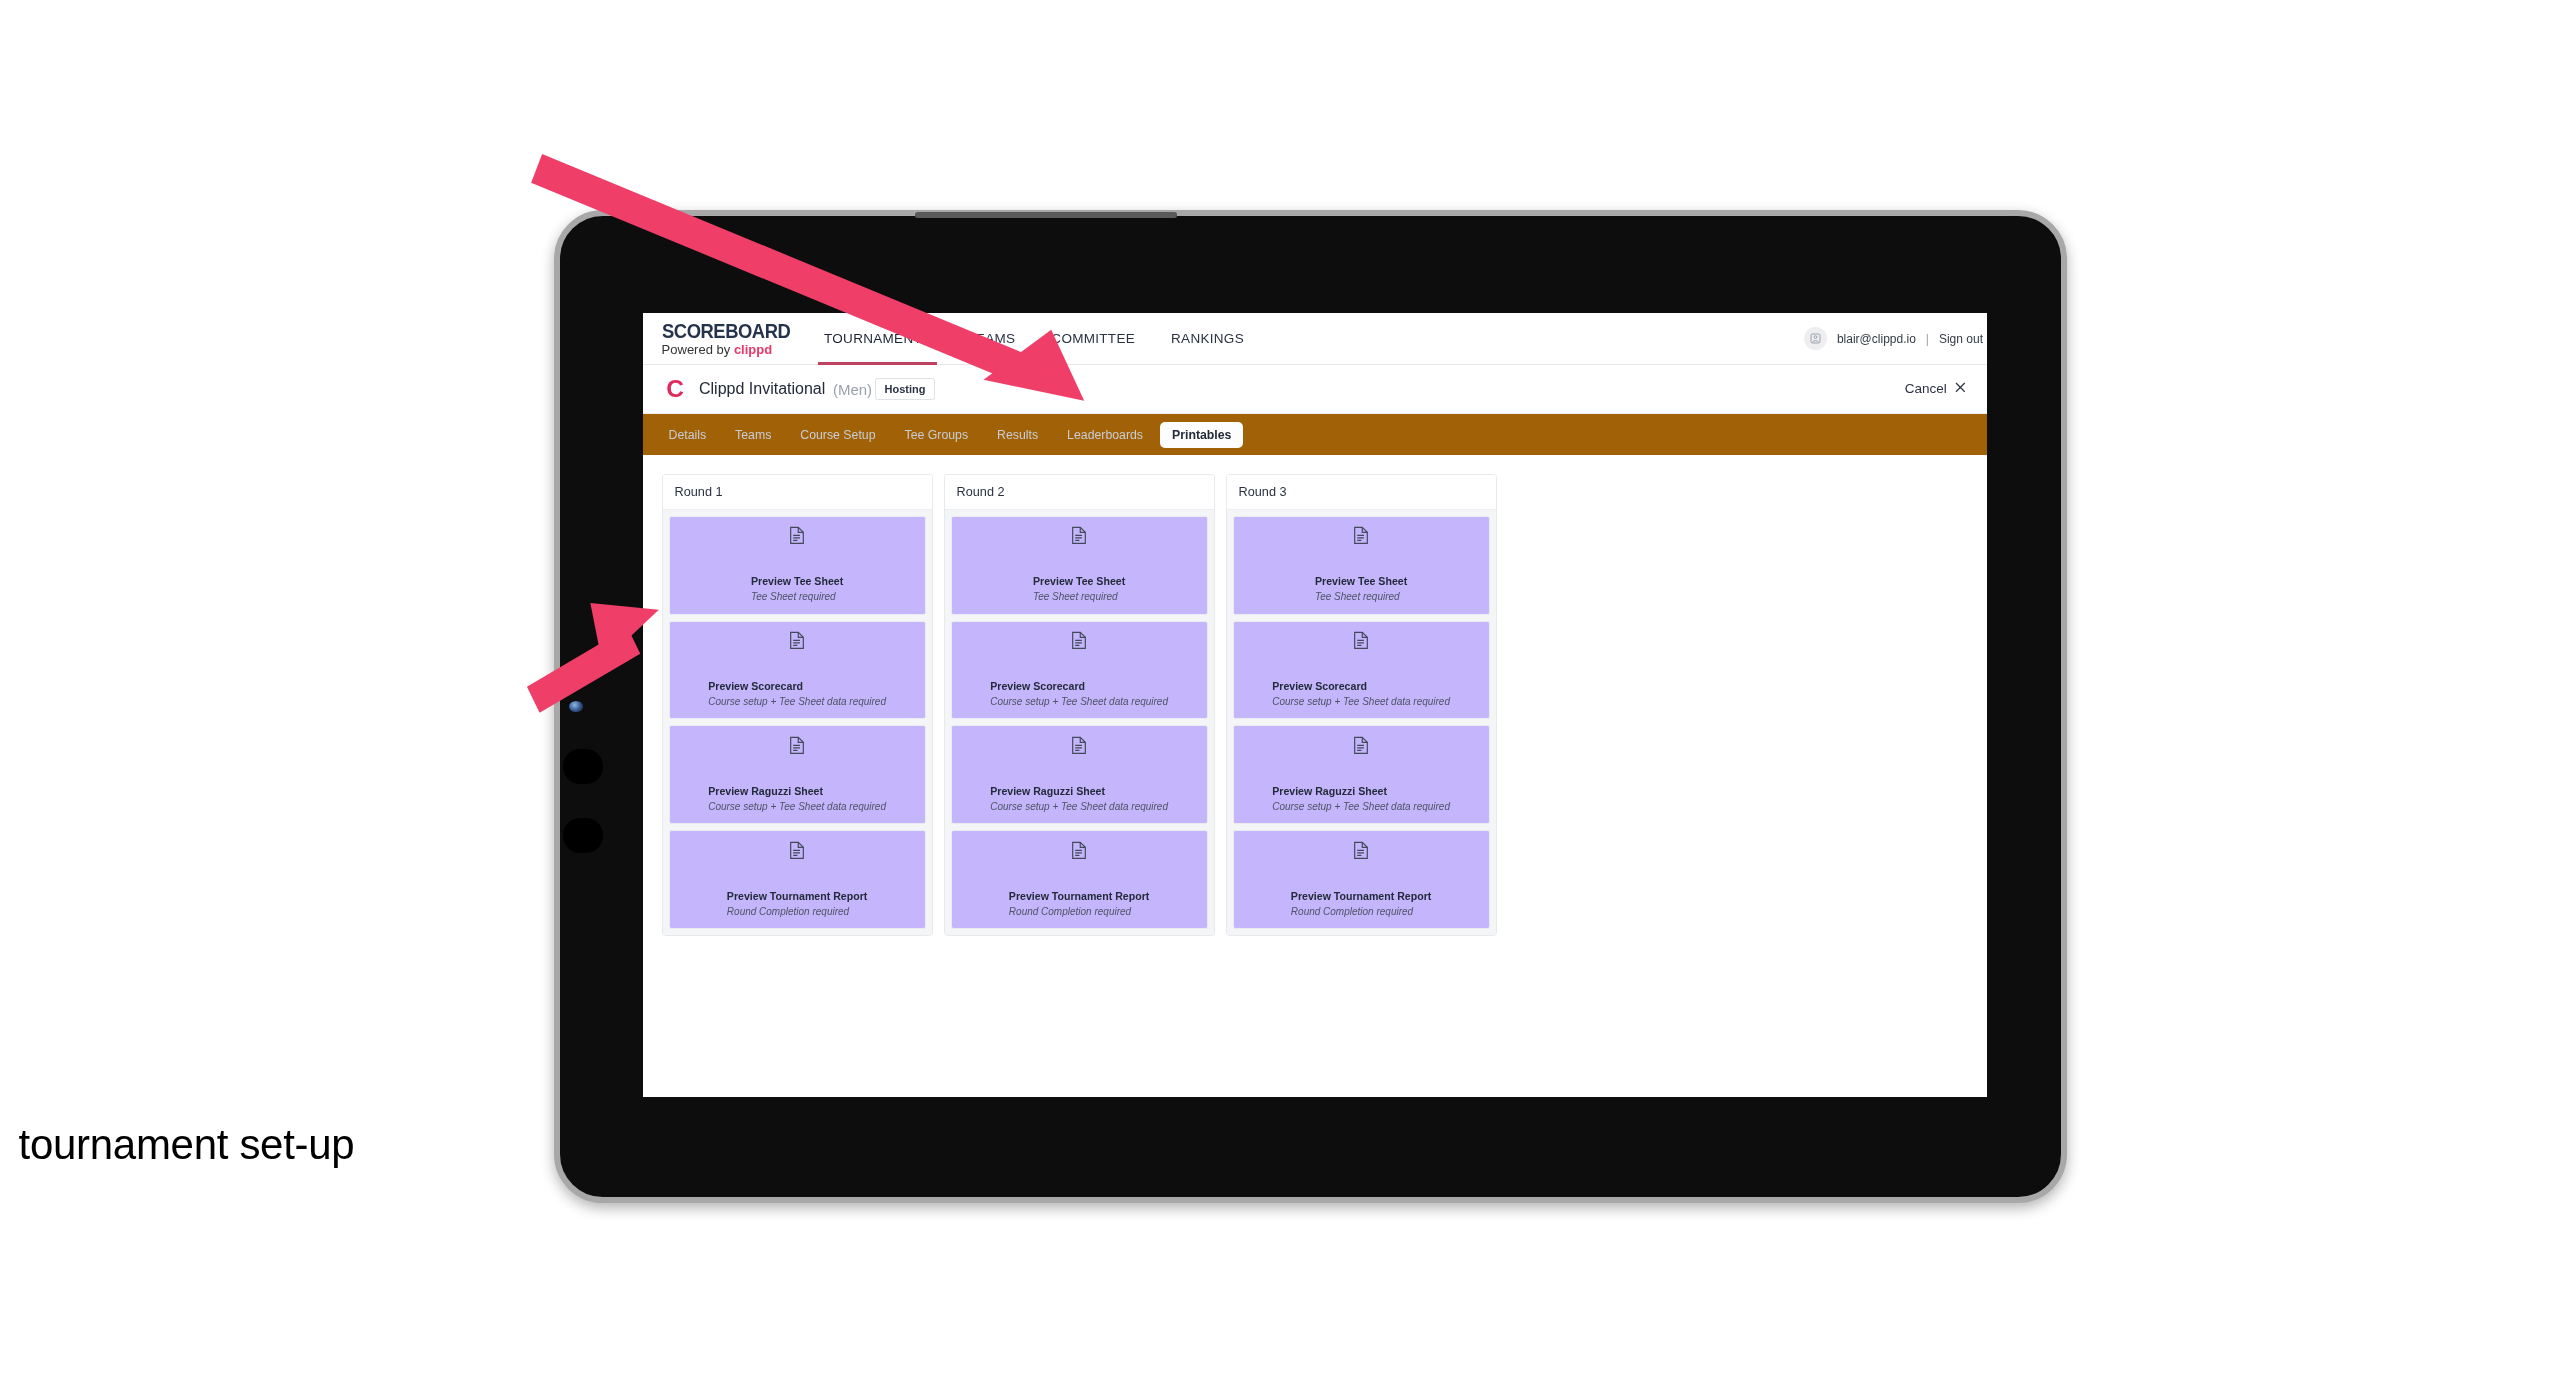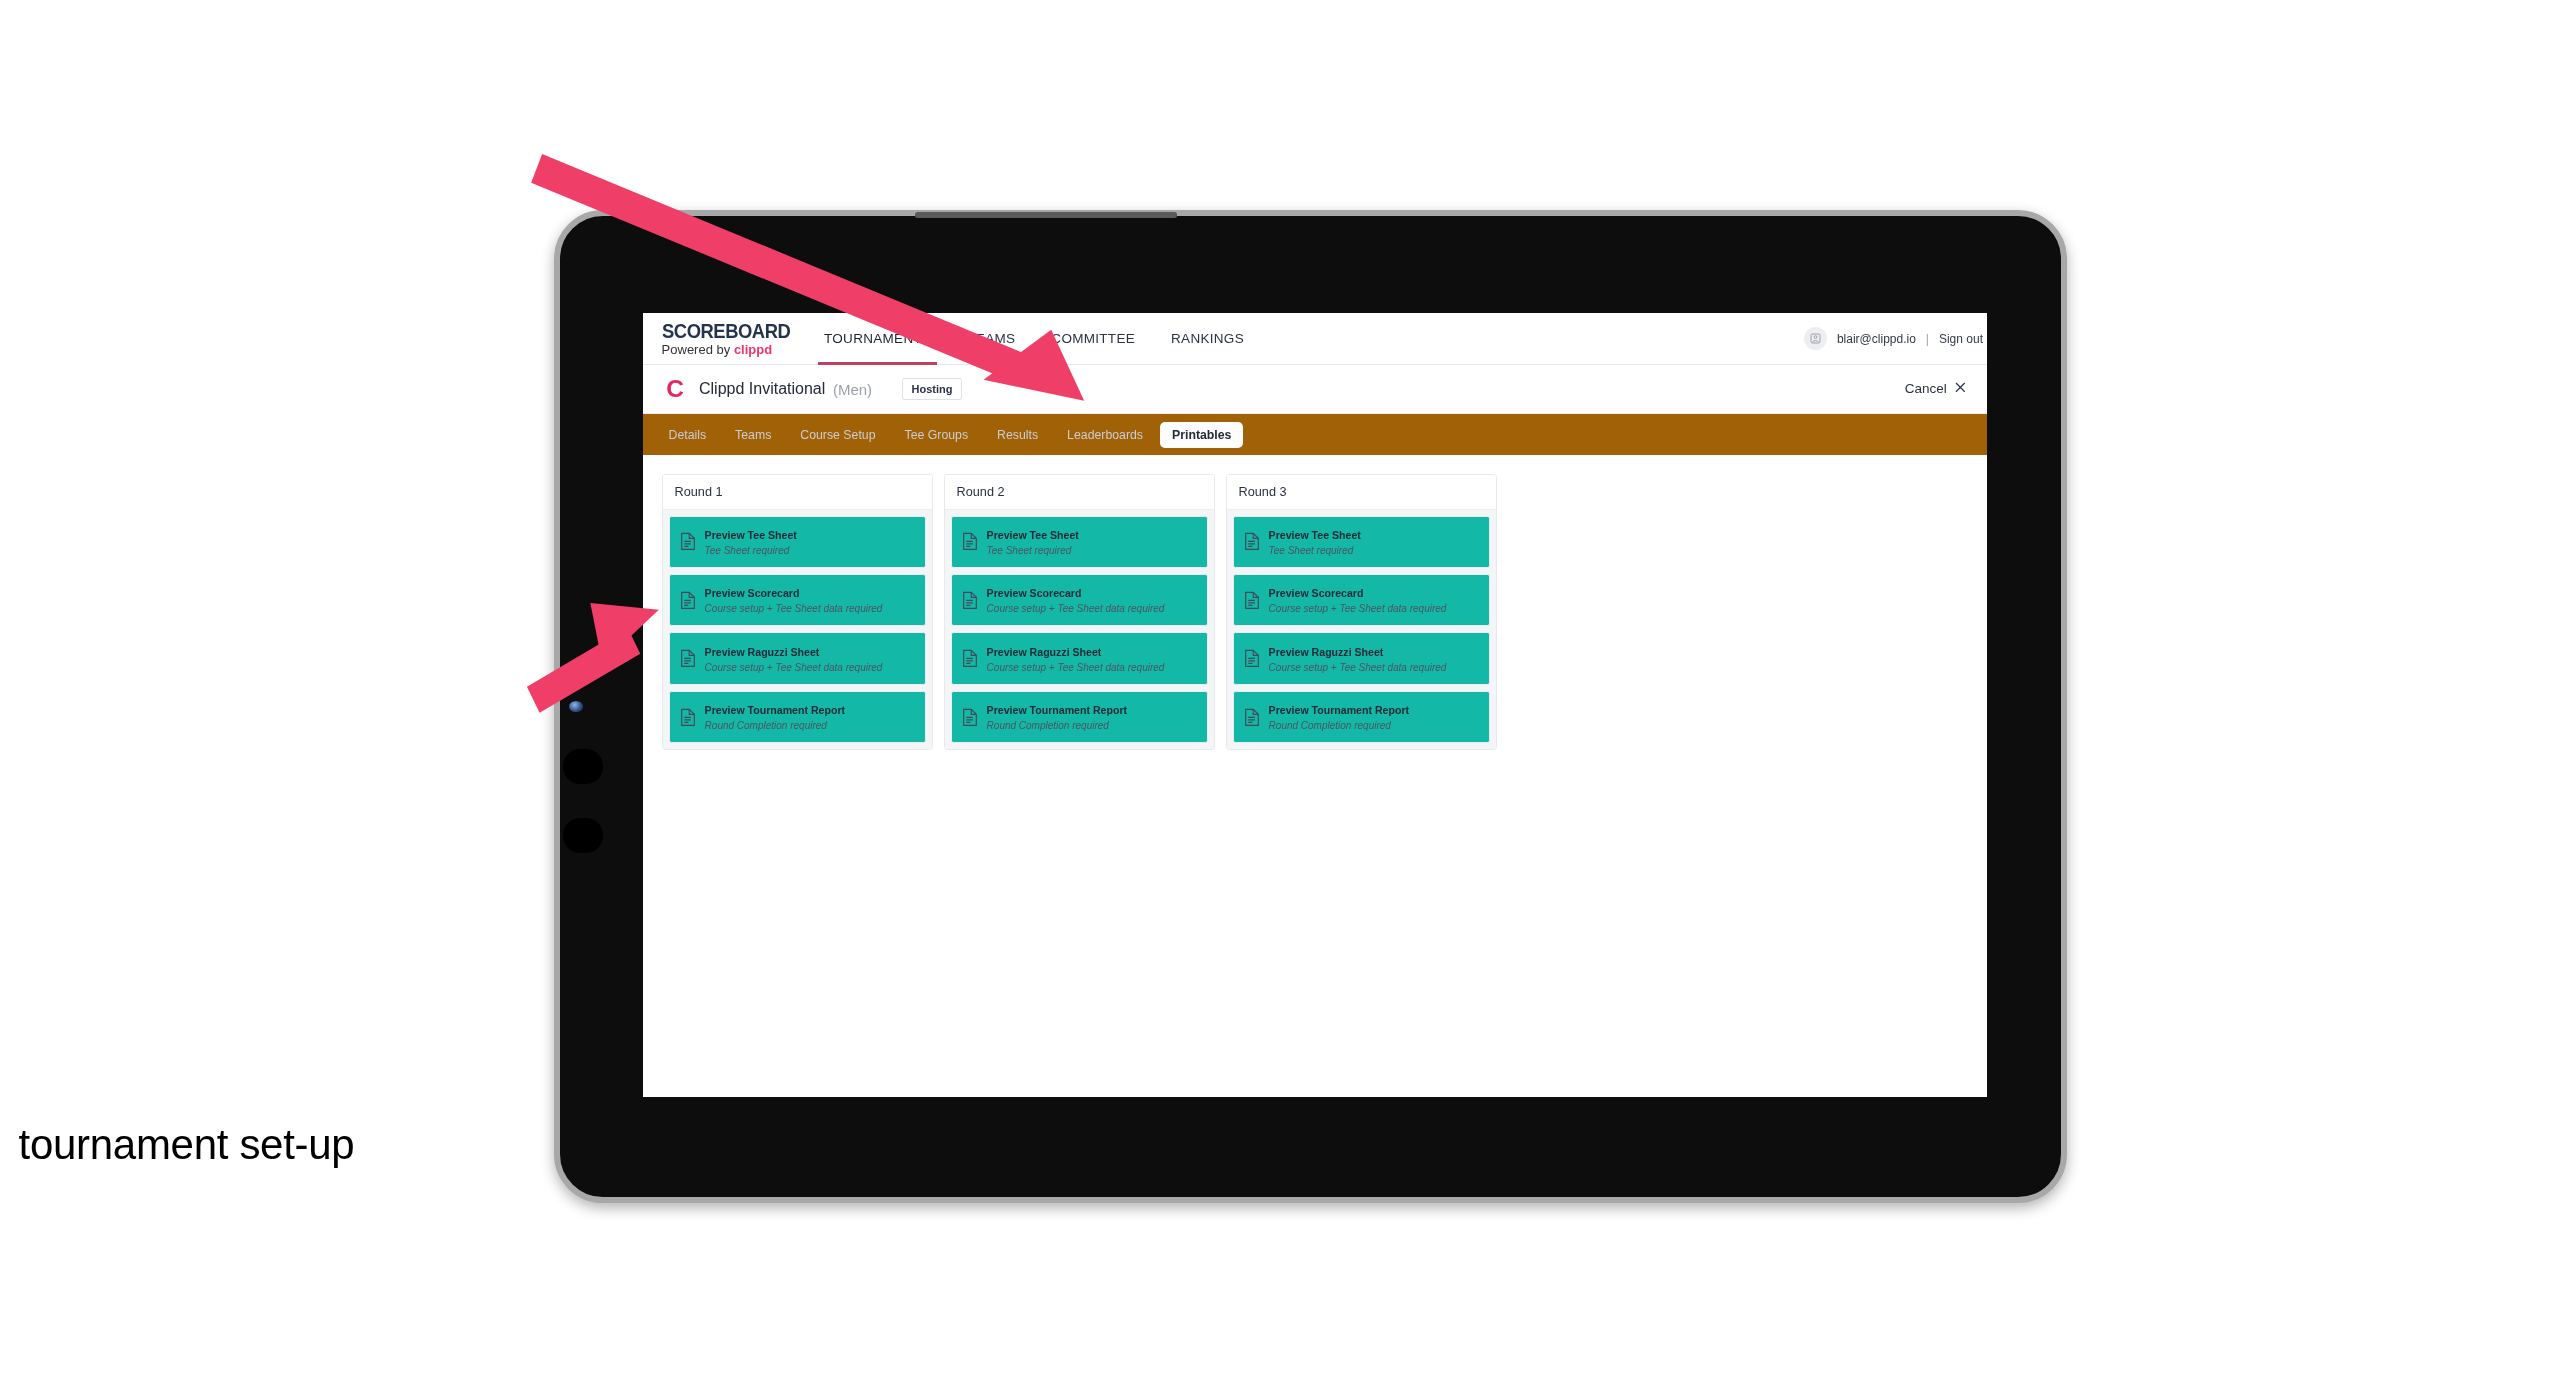--- a/index.html
+++ b/index.html
@@ -116,21 +116,21 @@
   }
   #t-logo {
     width:24px; height:24px; margin-right:12px;
     display:flex; align-items:center; justify-content:center;
     color:#e0295c; font-weight:800; font-size:24.5px;
     font-family:"Liberation Sans", sans-serif; line-height:1;
   }
   #t-name { font-size:16px; color:#23293a; }
   #t-gender { font-size:15px; color:#9aa1ad; margin-left:7.6px; }
   #t-status {
-    margin-left:30px; font-size:11px; font-weight:700; color:#2b3244;
+    margin-left:3px; font-size:11px; font-weight:700; color:#2b3244;
     border:0.8px solid #dfe1e5; border-radius:2.5px; padding:4.2px 8.5px; background:#fff;
   }
   #cancel-btn {
     margin-left:auto; display:flex; align-items:flex-start; gap:7.6px;
     font-size:13.5px; color:#2b3244; cursor:pointer;
   }
 
   
   #tabsbar {
     display:flex; align-items:center; gap: 5px;
@@ -153,27 +153,28 @@
     overflow:hidden;
   }
   .round-head {
     padding: 10px 12px;
     font-size: 12.7px; color:#2a3142;
     background:#fff;
     border-bottom:0.8px solid #eceef1;
   }
   .round-body { background:#f4f5f7; padding: 6px; }
   .print-item {
-    display:flex; align-items:center; gap: 9px;
-    background:#14b8a6;
+    display:flex; align-items:center; gap: 28px;
+    background:#c4b5fd;
     border:0.8px solid #ebecef;
     border-radius: 2.5px;
     padding: 9.3px 10px;
     margin-bottom: 6px;
     cursor:pointer;
+    flex-direction:column;
   }
   .print-item:last-child { margin-bottom:0; }
   .doc-ico { flex:0 0 auto; width:16px; height:18.6px; color:#424a5a; }
   .pi-text { line-height:1.28; }
   .pi-title { font-size:10.6px; font-weight:700; color:#232a38; }
   .pi-sub { font-size:10px; font-style:italic; color:#4d5462; margin-top:1.7px; }
 </style>
 </head>
 <body>
 

